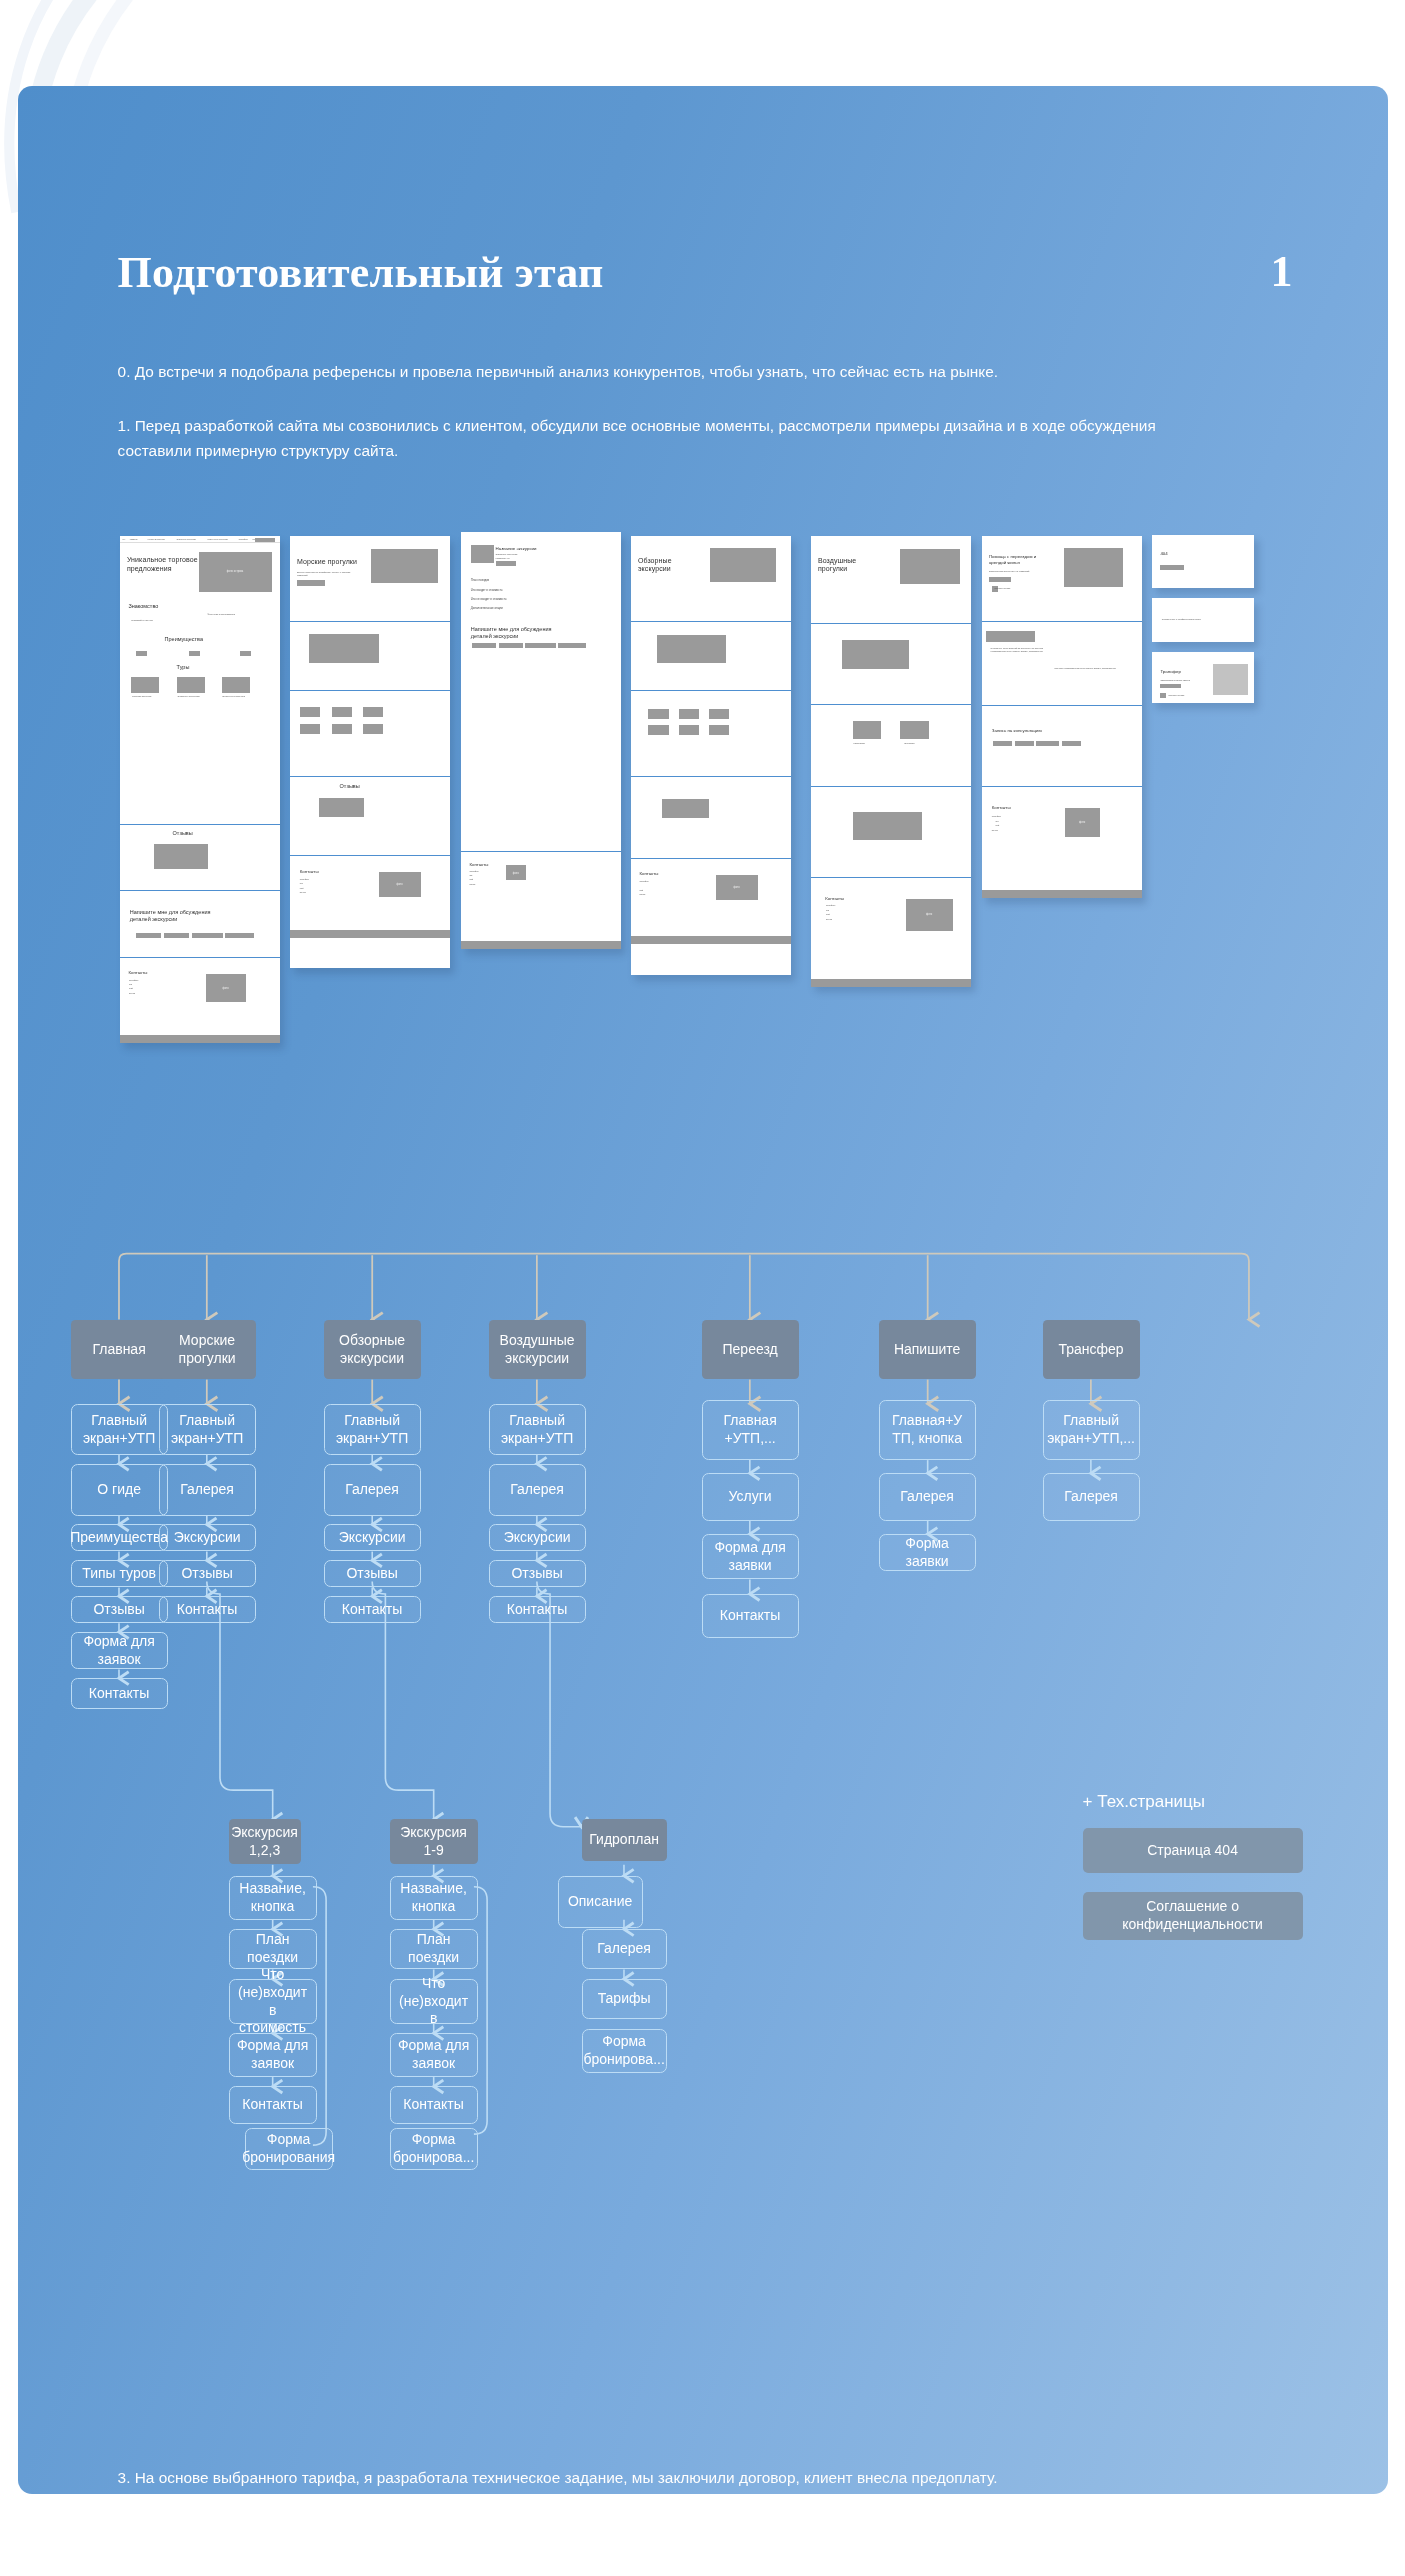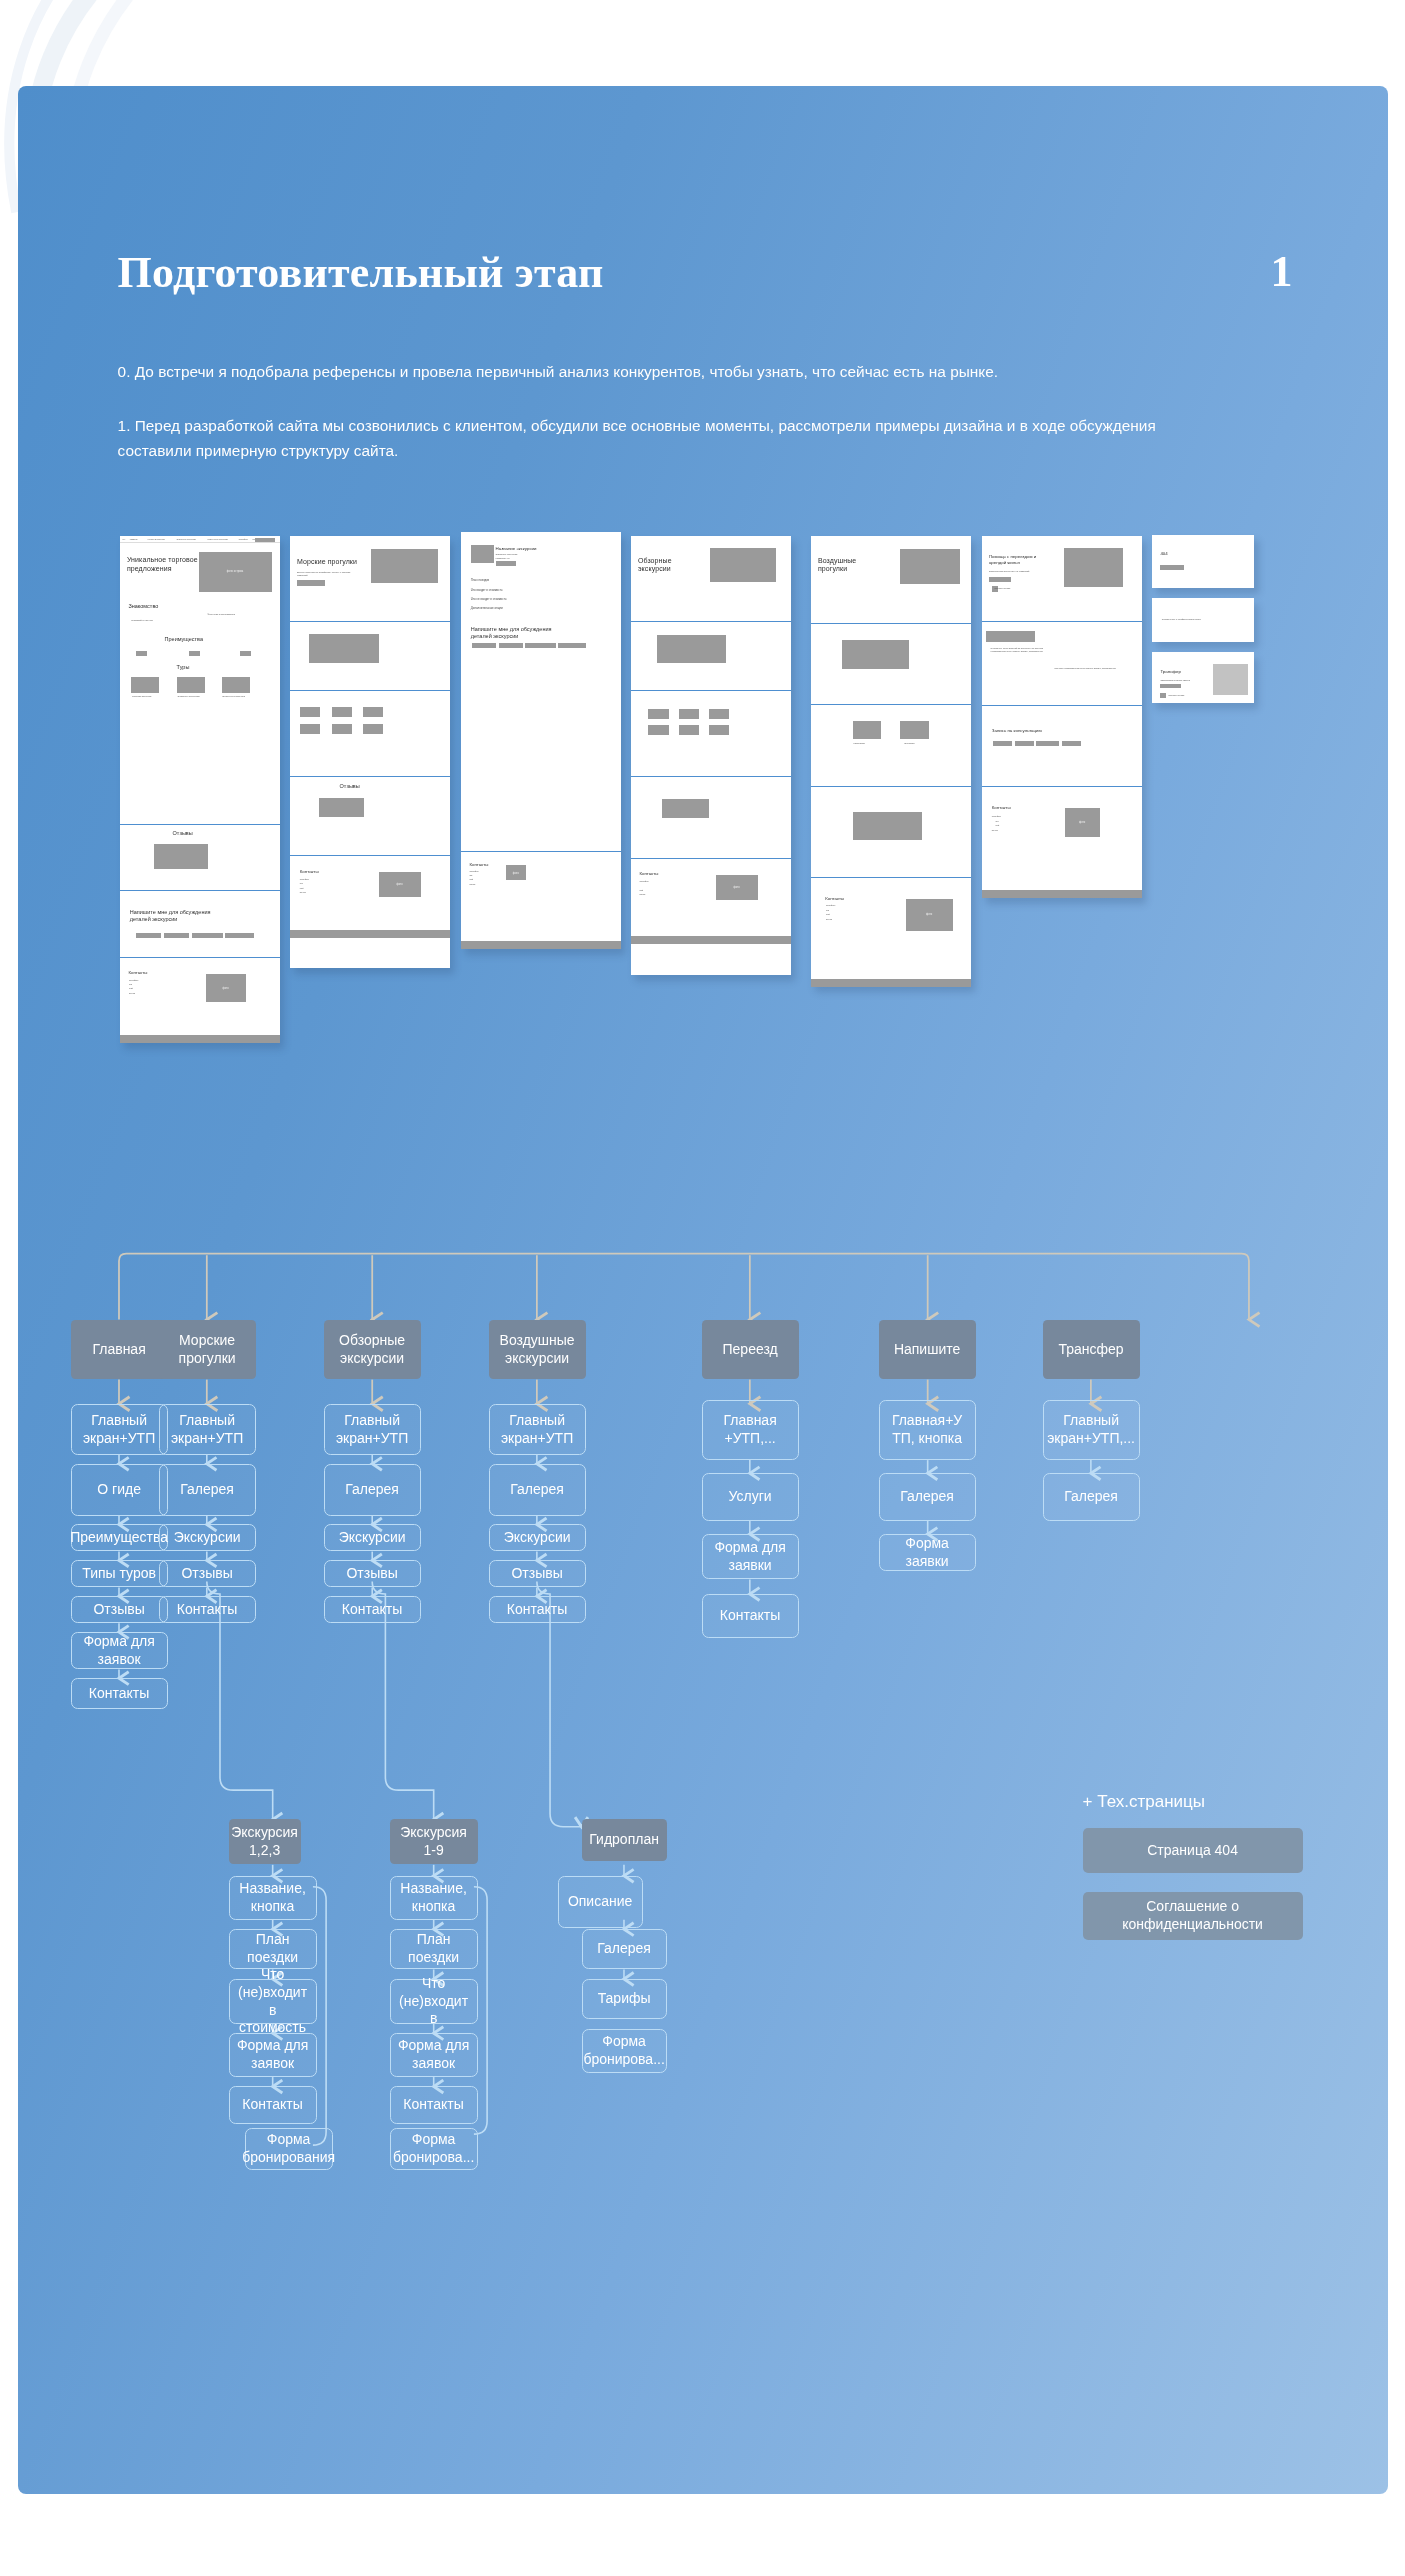--- a/index.html
+++ b/index.html
@@ -6,21 +6,21 @@
   html, body { width: 1405px; height: 2576px; background: #ffffff; }
   body { font-family: "Liberation Sans", sans-serif; overflow: hidden; position: relative; }
 
   
   .swirl { position: absolute; left: -29px; top: -44px; width: 307px; height: 381px;
            overflow: hidden; pointer-events: none; }
   .swirl svg { display: block; }
 
   .slide {
     position: absolute; left: 17.6px; top: 86px; width: 1370px; height: 2408px;
-    border-radius: 8px;
+    border-radius: 14px;
     background: linear-gradient(110deg, #4f8ecb 0%, #5d97d0 28%, #79aadd 62%, #9cc1e6 100%);
     overflow: hidden;
   }
 
   .slide-title {
     position: absolute; left: 100px; top: 161px;
     font-family: "Liberation Serif", serif; font-weight: 700; font-size: 44px;
     color: #ffffff; letter-spacing: 0.2px;
   }
   .slide-number {
@@ -81,20 +81,21 @@
   </svg>
 </div>
 
 <div class="slide">
 
   <div class="slide-title">Подготовительный этап</div>
   <div class="slide-number">1</div>
 
   <div class="para p0">0. До встречи я подобрала референсы и провела первичный анализ конкурентов, чтобы узнать, что сейчас есть на рынке.</div>
   <div class="para p1">1. Перед разработкой сайта мы созвонились с клиентом, обсудили все основные моменты, рассмотрели примеры дизайна и в ходе обсуждения составили примерную структуру сайта.</div>
+  <div class="para p3">3. На основе выбранного тарифа, я разработала техническое задание, мы заключили договор, клиент внесла предоплату.</div>
 
   <div class="wf-zone">
 
     <div class="wf" style="left:102px; top:11px; width:160px; height:507px;">
       <div class="wf-sec" style="height:289px;">
         <div class="nav">
           <span style="left:2.9px;">UX</span>
           <span style="left:10.2px;">Главная</span>
           <span style="left:28px;">Круизы и прогулки</span>
           <span style="left:57px;">Обзорные экскурсии</span>

